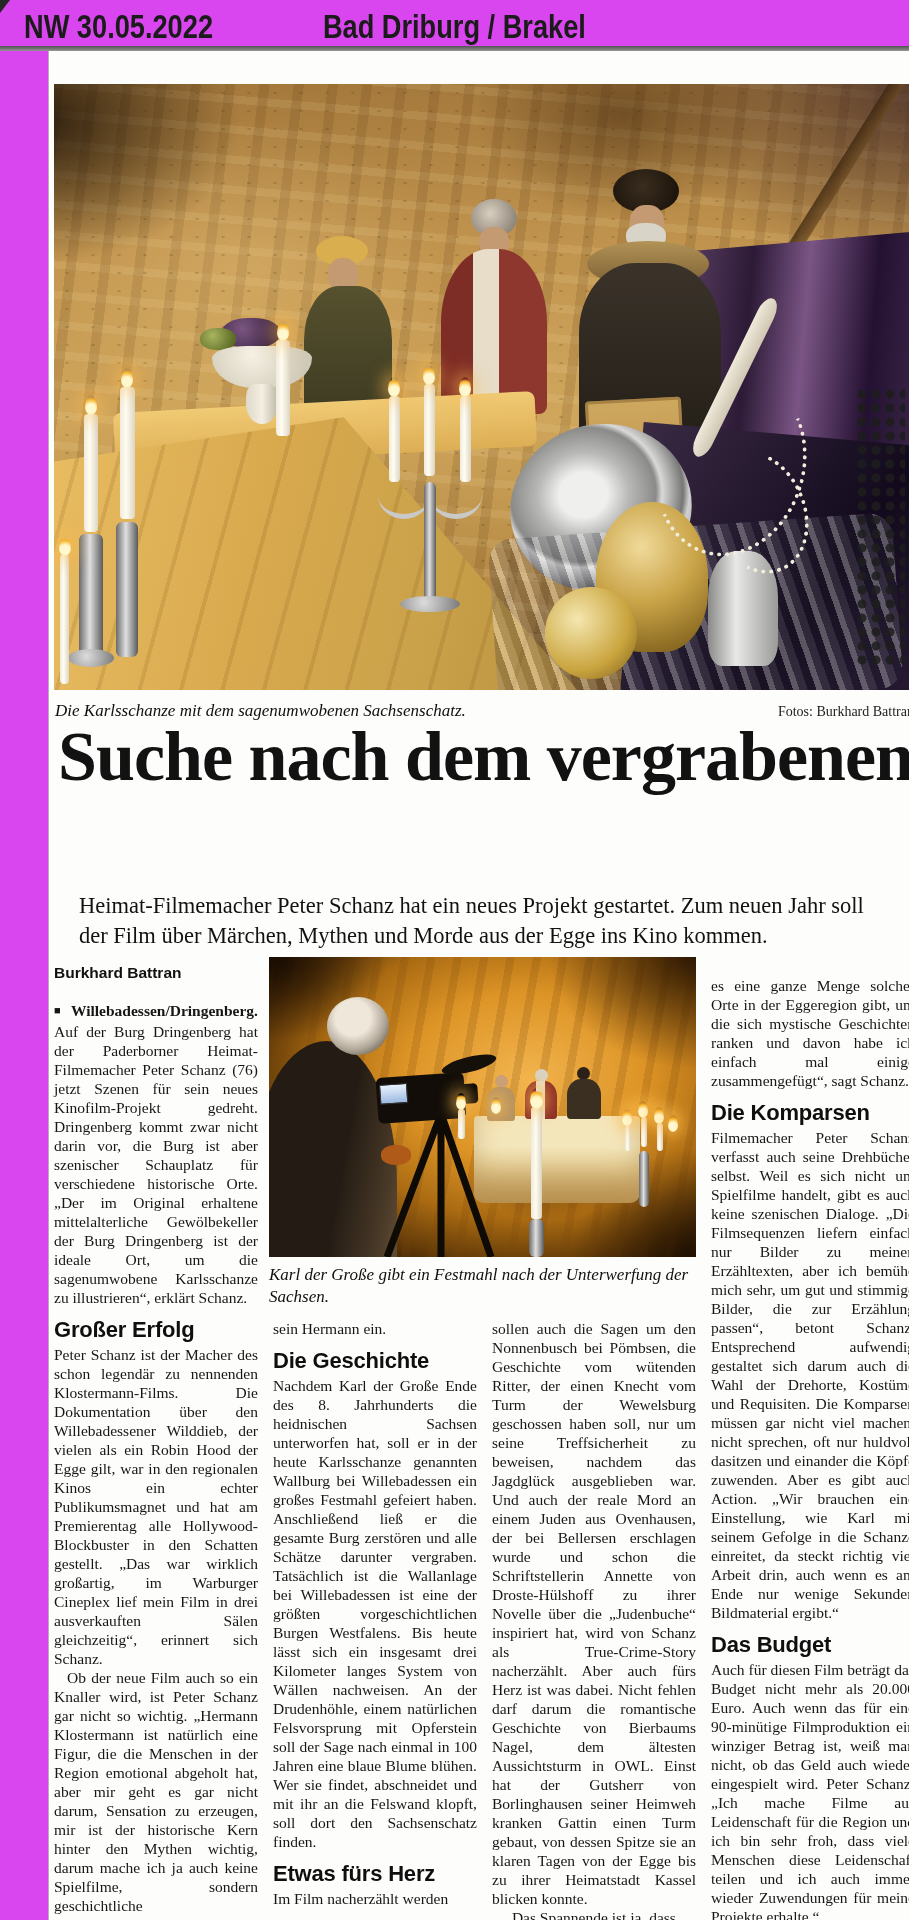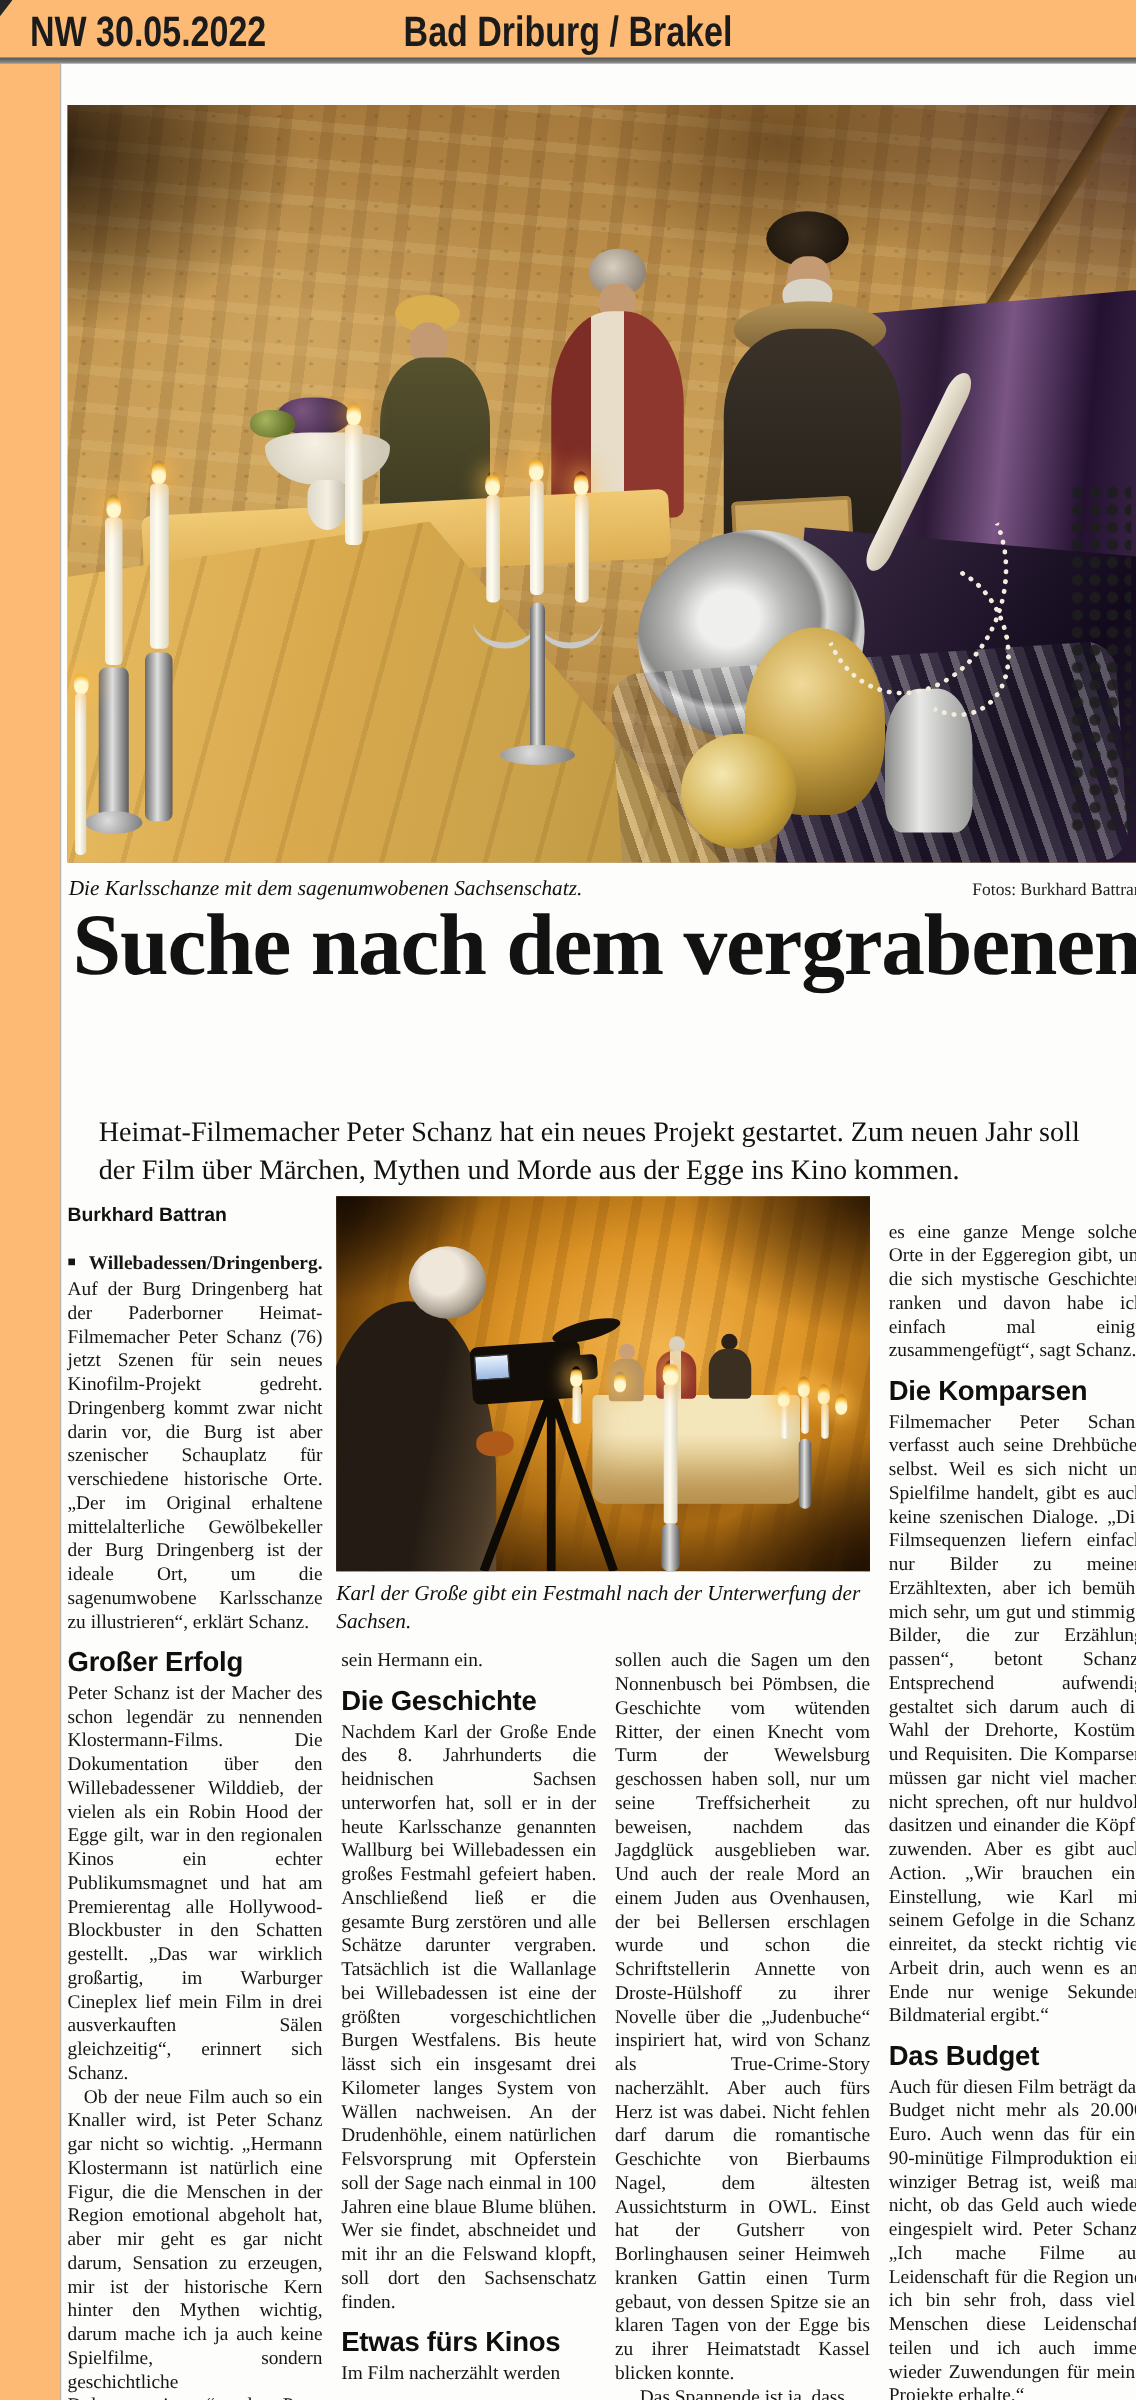--- a/index.html
+++ b/index.html
@@ -1,17 +1,17 @@
 <!DOCTYPE html>
 <html lang="de"><head>
 <meta charset="utf-8">
 <style>
   html,body{margin:0;padding:0;background:#ffffff;}
   body{width:909px;font-family:"Liberation Serif",serif;color:#141414;}
-  .page{position:relative;width:909px;height:1920px;background:#fdba74;overflow:hidden;}
+  .page{position:relative;width:909px;height:1920px;background:#d946ef;overflow:hidden;}
 
   
   .masthead{position:absolute;left:0;top:0;width:909px;height:46px;}
   .m-date{position:absolute;left:24px;top:7px;font-family:"Liberation Sans",sans-serif;
     font-weight:bold;font-size:34px;color:#1b1b1b;transform:scaleX(.8);transform-origin:left center;white-space:nowrap;}
   .m-sec{position:absolute;left:0;right:0;top:7px;text-align:center;}
   .m-sec span{display:inline-block;font-family:"Liberation Sans",sans-serif;font-weight:bold;
     font-size:34px;color:#1b1b1b;transform:scaleX(.8);transform-origin:center;white-space:nowrap;}
   .headrule{position:absolute;left:0;top:46px;width:909px;height:5px;
     background:linear-gradient(180deg,#555 0%,#777 60%,#999 100%);}
@@ -303,21 +303,21 @@
           <h3 class="sub">Großer Erfolg</h3>
           <p>Peter Schanz ist der Macher des schon legendär zu nennenden Klostermann-Films. Die Dokumentation über den Willebadessener Wilddieb, der vielen als ein Robin Hood der Egge gilt, war in den regionalen Kinos ein echter Publikumsmagnet und hat am Premierentag alle Hollywood-Blockbuster in den Schatten gestellt. „Das war wirklich großartig, im Warburger Cineplex lief mein Film in drei ausverkauften Sälen gleichzeitig“, erinnert sich Schanz.</p>
           <p class="indent">Ob der neue Film auch so ein Knaller wird, ist Peter Schanz gar nicht so wichtig. „Hermann Klostermann ist natürlich eine Figur, die die Menschen in der Region emotional abgeholt hat, aber mir geht es gar nicht darum, Sensation zu erzeugen, mir ist der historische Kern hinter den Mythen wichtig, darum mache ich ja auch keine Spielfilme, sondern geschichtliche Dokumentationen“, ordnet Peter Schanz</p>
         </div>
 
         <div class="col">
           <div class="spacer"></div>
           <p>sein Hermann ein.</p>
           <h3 class="sub">Die Geschichte</h3>
           <p>Nachdem Karl der Große Ende des 8. Jahrhunderts die heidnischen Sachsen unterworfen hat, soll er in der heute Karlsschanze genannten Wallburg bei Willebadessen ein großes Festmahl gefeiert haben. Anschließend ließ er die gesamte Burg zerstören und alle Schätze darunter vergraben. Tatsächlich ist die Wallanlage bei Willebadessen ist eine der größten vorgeschichtlichen Burgen Westfalens. Bis heute lässt sich ein insgesamt drei Kilometer langes System von Wällen nachweisen. An der Drudenhöhle, einem natürlichen Felsvorsprung mit Opferstein soll der Sage nach einmal in 100 Jahren eine blaue Blume blühen. Wer sie findet, abschneidet und mit ihr an die Felswand klopft, soll dort den Sachsenschatz finden.</p>
-          <h3 class="sub">Etwas fürs Kinos</h3>
+          <h3 class="sub">Etwas fürs Herz</h3>
           <p>Im Film nacherzählt werden</p>
         </div>
 
         <div class="col">
           <div class="spacer"></div>
           <p>sollen auch die Sagen um den Nonnenbusch bei Pömbsen, die Geschichte vom wütenden Ritter, der einen Knecht vom Turm der Wewelsburg geschossen haben soll, nur um seine Treffsicherheit zu beweisen, nachdem das Jagdglück ausgeblieben war. Und auch der reale Mord an einem Juden aus Ovenhausen, der bei Bellersen erschlagen wurde und schon die Schriftstellerin Annette von Droste-Hülshoff zu ihrer Novelle über die „Judenbuche“ inspiriert hat, wird von Schanz als True-Crime-Story nacherzählt. Aber auch fürs Herz ist was dabei. Nicht fehlen darf darum die romantische Geschichte von Bierbaums Nagel, dem ältesten Aussichtsturm in OWL. Einst hat der Gutsherr von Borlinghausen seiner Heimweh kranken Gattin einen Turm gebaut, von dessen Spitze sie an klaren Tagen von der Egge bis zu ihrer Heimatstadt Kassel blicken konnte.</p>
           <p class="indent">„Das Spannende ist ja, dass</p>
         </div>
 
         <div class="col">

